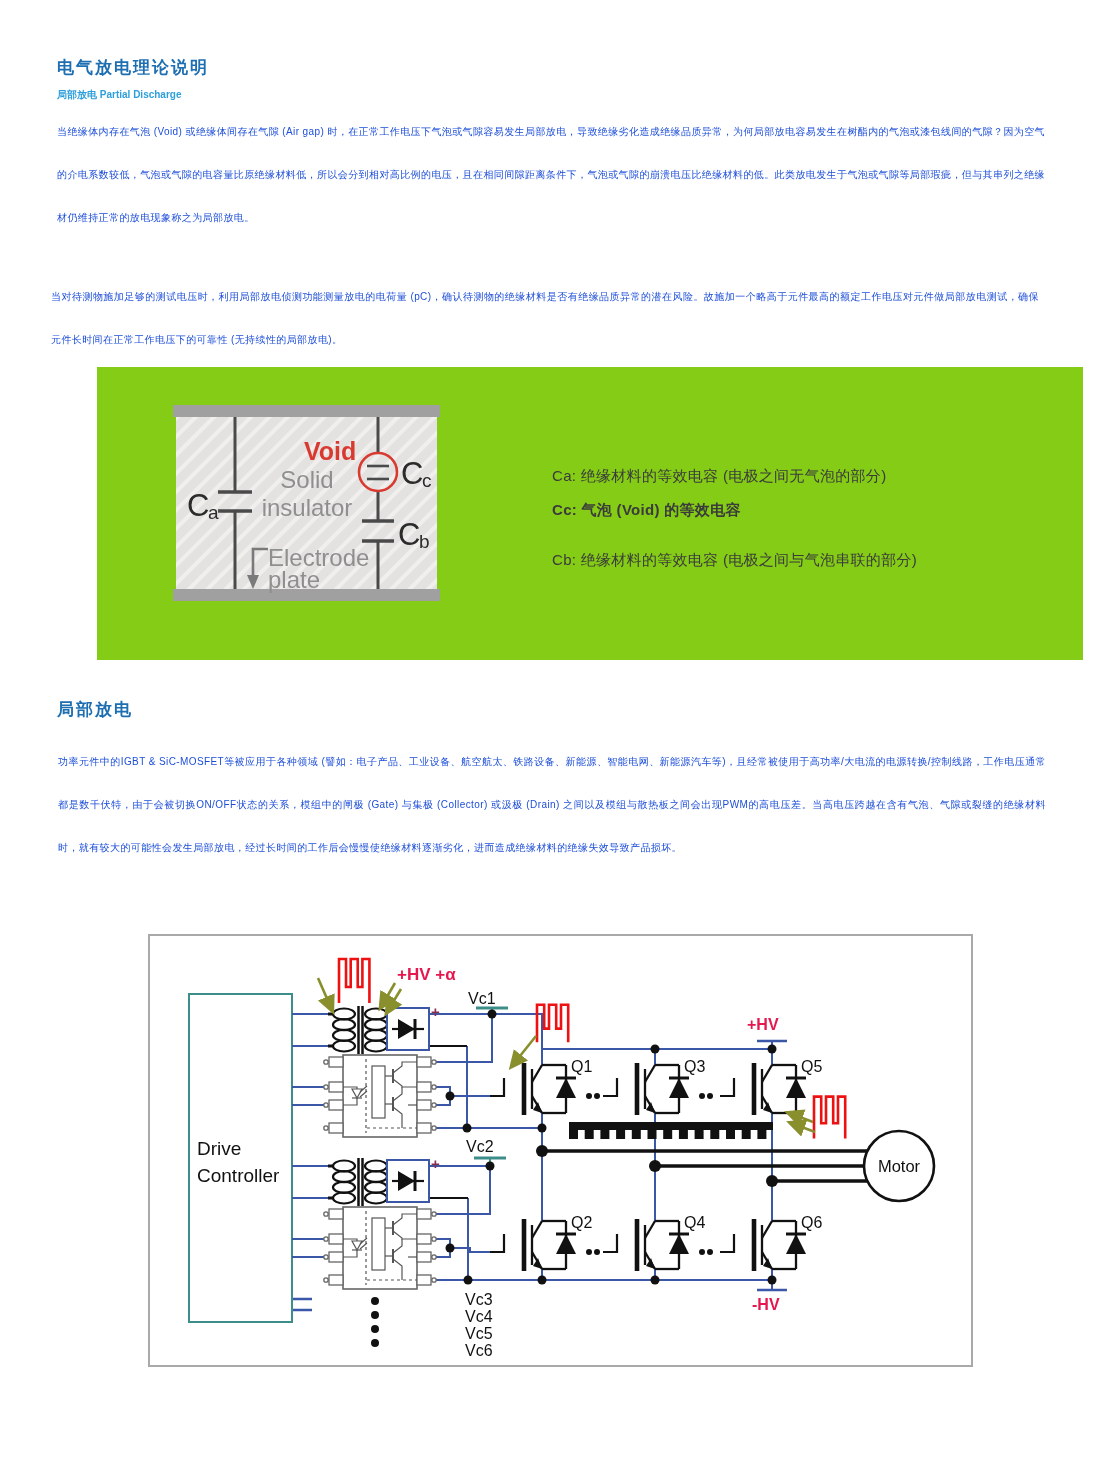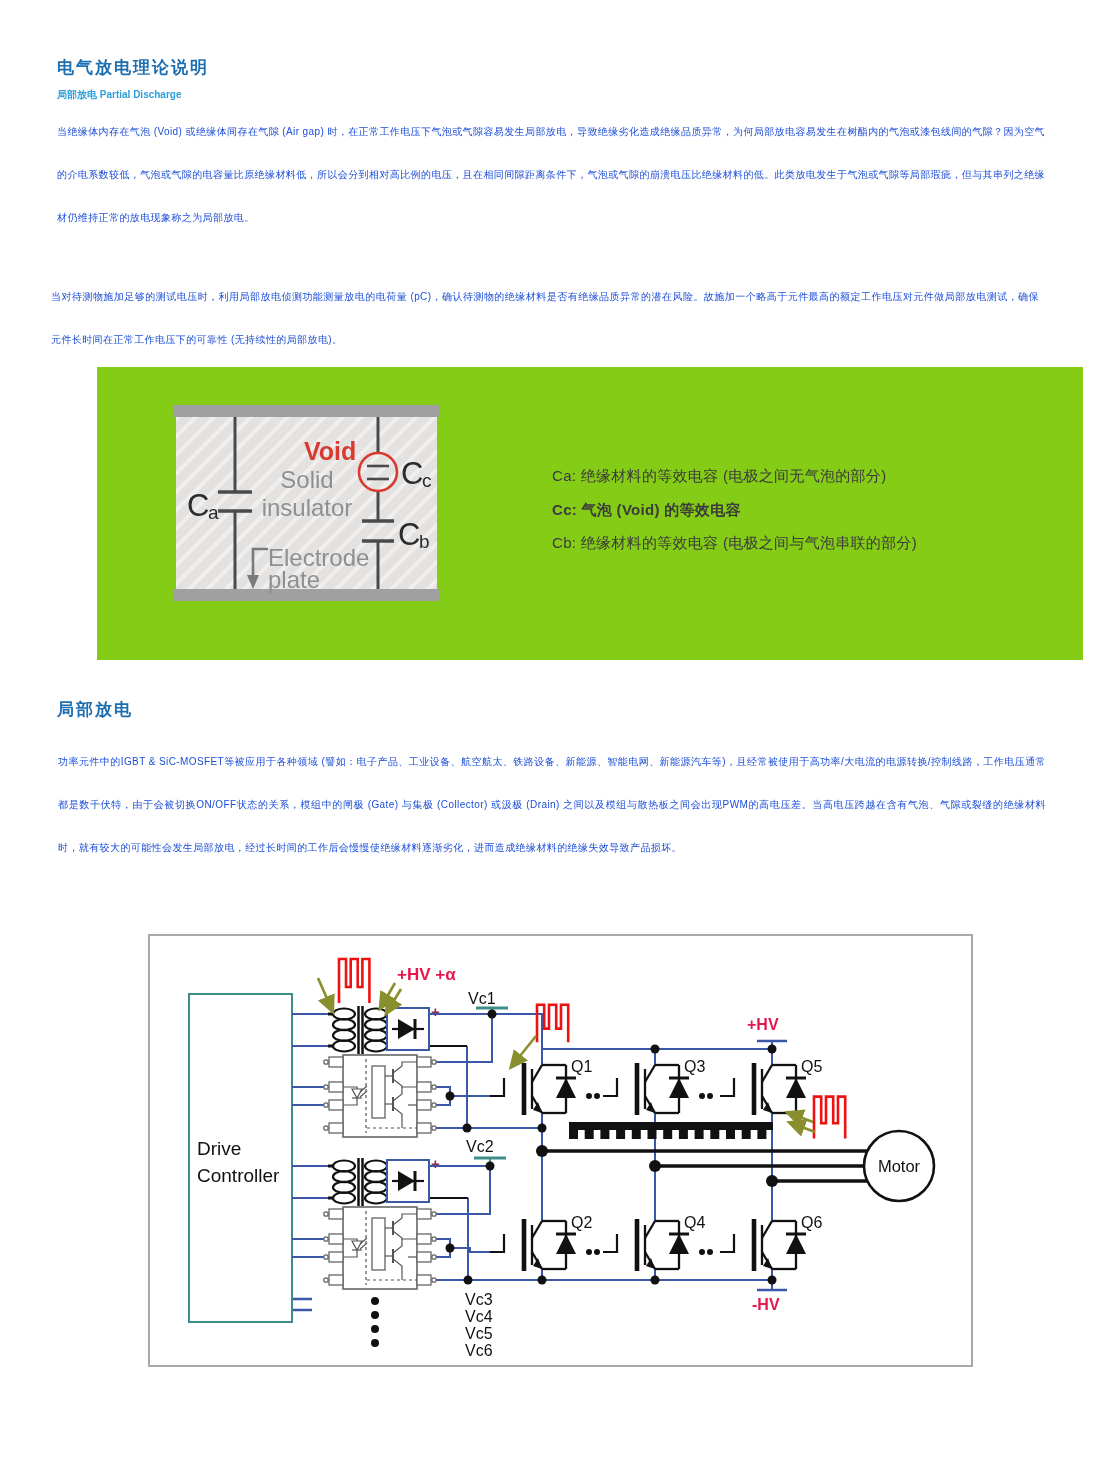--- a/index.html
+++ b/index.html
@@ -170,21 +170,21 @@
       <text x="228" y="588">plate</text>
     </g>
     <g>
       <path d="M228,549 H213 V577" fill="none" stroke="#7a7a7a" stroke-width="2.6"></path>
       <polygon points="207,575 219,575 213,589" fill="#7a7a7a"></polygon>
     </g>
   </svg>
 
   <div class="fig-note" style="top:100px;text-align:center;">Ca: 绝缘材料的等效电容 (电极之间无气泡的部分)</div>
   <div class="fig-note" style="top:134px;font-weight:bold;">Cc: 气泡 (Void) 的等效电容</div>
-  <div class="fig-note" style="top:167px;">Cb: 绝缘材料的等效电容 (电极之间与气泡串联的部分)</div>
+  <div class="fig-note" style="top:184px;">Cb: 绝缘材料的等效电容 (电极之间与气泡串联的部分)</div>
 </div>
 
 <div class="abs sec-title" style="left:57px;top:698px;">局部放电</div>
 
 <svg class="abs divider" style="left:57px;top:726px;" width="988" height="7" viewBox="0 0 988 7">
   <line x1="3" y1="3.5" x2="985" y2="3.5" stroke="url(#dgrad)" stroke-width="5.2" stroke-linecap="round" stroke-dasharray=".5 10.5 .5 10.5 .5 10.5 .5 10.5 78 12 .5 10.5 .5 10.5 .5 10.5 .5 10.5 .5 10.5 .5 10.5 118 10 .5 10.5 .5 10.5 18 10 .5 10.5 .5 10.5 .5 10.5 102 10 .5 10.5 .5 10.5 .5 10.5 .5 10.5 .5 10.5 248 10"></line>
 </svg>
 
 <div class="abs para" style="left:58px;top:740px;">功率元件中的IGBT &amp; SiC-MOSFET等被应用于各种领域 (譬如：电子产品、工业设备、航空航太、铁路设备、新能源、智能电网、新能源汽车等)，且经常被使用于高功率/大电流的电源转换/控制线路，工作电压通常都是数千伏特，由于会被切换ON/OFF状态的关系，模组中的闸极 (Gate) 与集极 (Collector) 或汲极 (Drain) 之间以及模组与散热板之间会出现PWM的高电压差。当高电压跨越在含有气泡、气隙或裂缝的绝缘材料时，就有较大的可能性会发生局部放电，经过长时间的工作后会慢慢使绝缘材料逐渐劣化，进而造成绝缘材料的绝缘失效导致产品损坏。</div>
 

